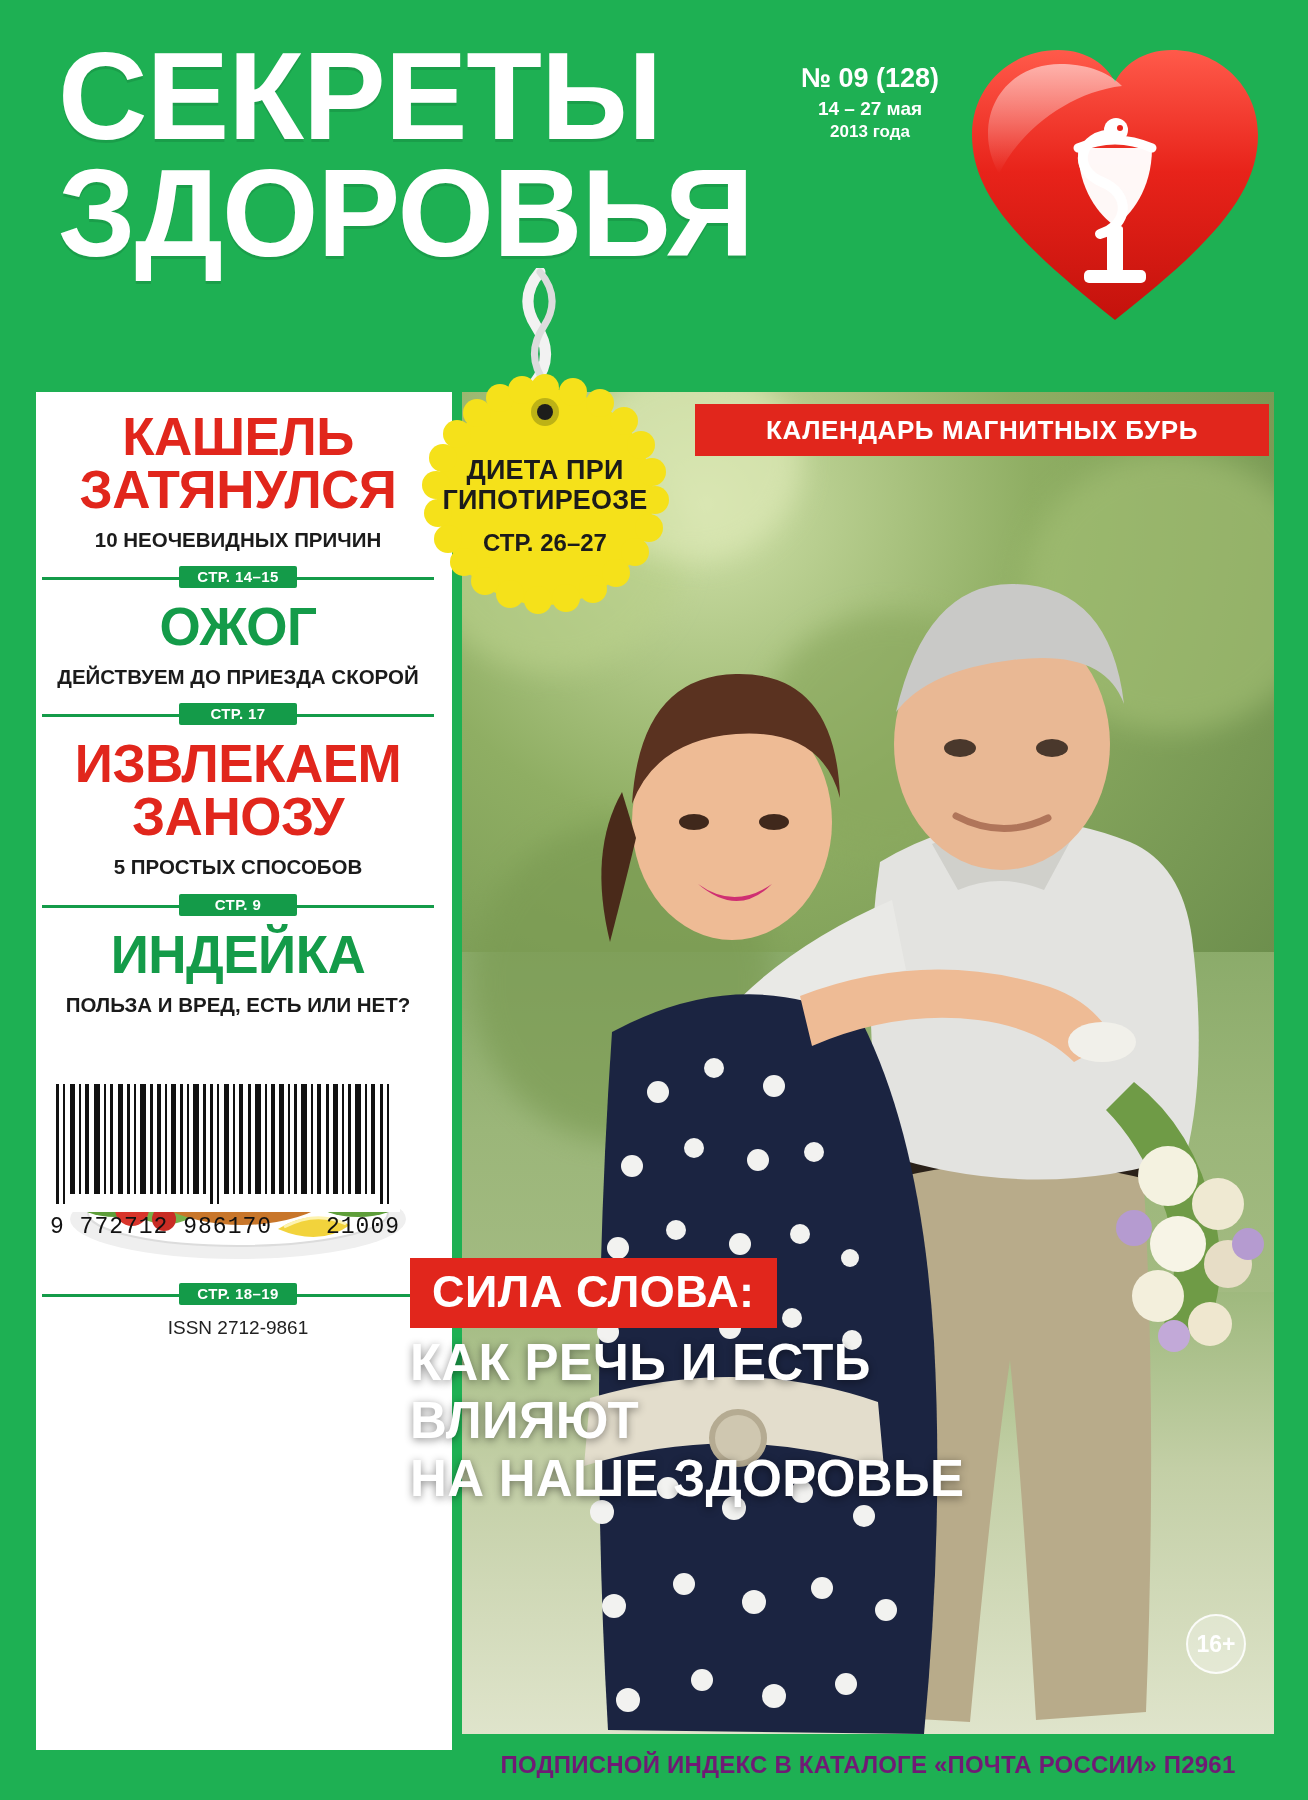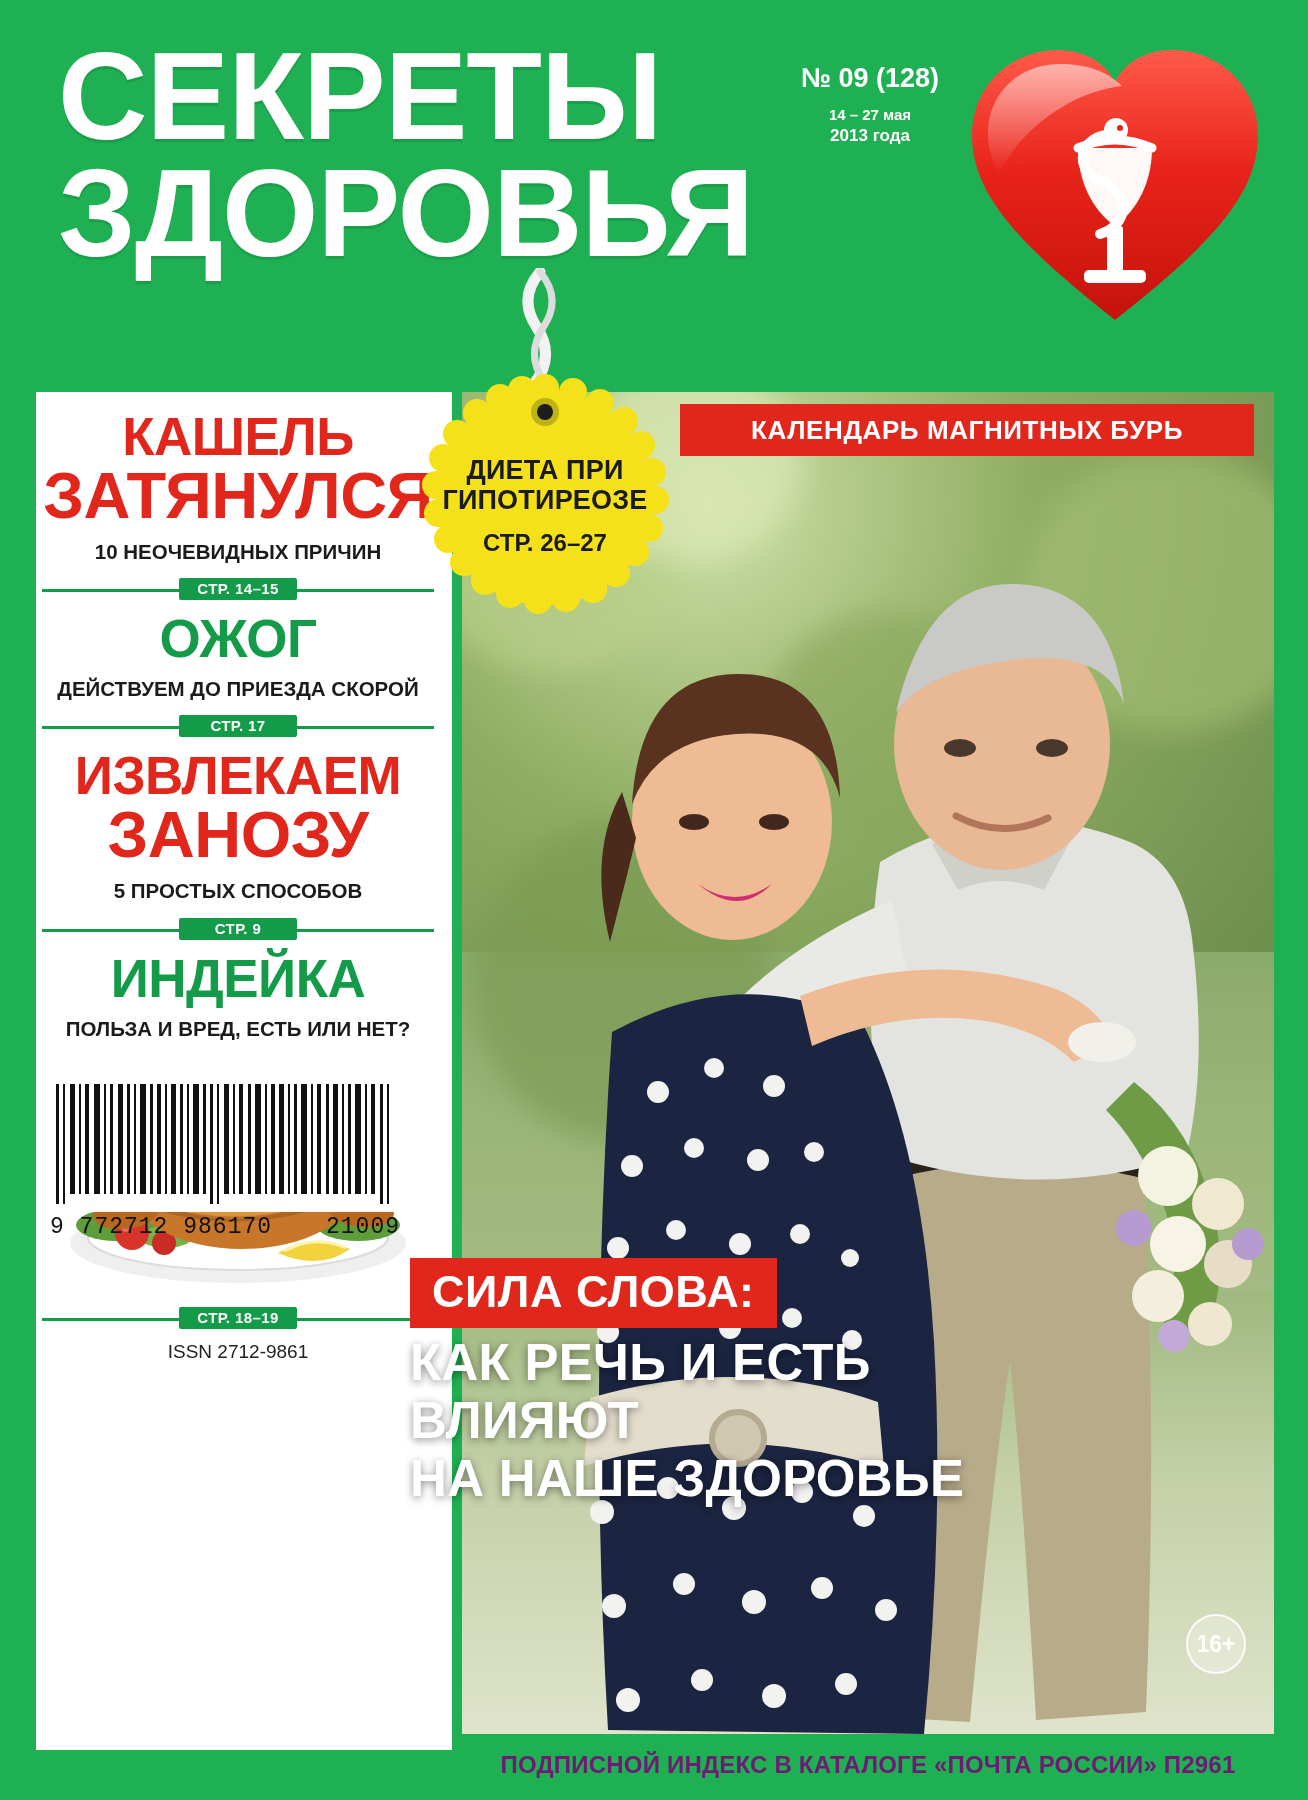--- a/index.html
+++ b/index.html
@@ -33,42 +33,42 @@
     letter-spacing:-1px;
     text-shadow:0 3px 0 rgba(0,0,0,0.10);
     white-space:nowrap;
   }
   .mag-title .line2{display:block;}
   .issue-block{
     position:absolute;left:790px;top:62px;
     width:160px;text-align:center;color:#ffffff;
   }
   .issue-no{font-size:27px;font-weight:bold;line-height:1.25;}
-  .issue-dates{font-size:15px;font-weight:bold;line-height:1.35;margin-top:9px;}
+  .issue-dates{font-size:19px;font-weight:bold;line-height:1.35;margin-top:0;}
   .issue-year{font-size:17px;font-weight:bold;line-height:1.35;}
   
   .heart-logo{
     position:absolute;left:960px;top:30px;width:310px;height:300px;
   }
   
   .left-col{
     position:absolute;left:36px;top:392px;width:416px;height:1358px;
     background:#ffffff;
     box-sizing:border-box;
     padding:14px 16px 0 4px;
   }
   .headline{
     text-align:center;
     font-weight:bold;
     line-height:1.0;
   }
   .hl-red{color:#e1261c;}
   .hl-green{color:#149b49;}
   .hl-big{font-size:53px;letter-spacing:-0.5px;}
-  .hl-big2{font-size:65px;letter-spacing:-0.5px;}
+  .hl-big2{font-size:53px;letter-spacing:-0.5px;}
   .sub{
     text-align:center;
     color:#1b1b1b;
     font-weight:bold;
     font-size:20.5px;
     line-height:1.18;
     margin-top:12px;
   }
   .page-rule{
     position:relative;
@@ -107,21 +107,21 @@
     font-family:"Liberation Mono", monospace;
     font-size:23px;color:#111;letter-spacing:1px;margin-top:2px;
   }
   
   .photo{
     position:absolute;left:462px;top:392px;width:812px;height:1342px;
     overflow:hidden;
     background:linear-gradient(180deg,#8fae63 0%,#7ba05b 28%,#9bb679 55%,#b9c79a 100%);
   }
   .banner-storms{
-    position:absolute;left:680px;top:404px;width:574px;height:52px;
+    position:absolute;left:695px;top:404px;width:574px;height:52px;
     background:#e1261c;color:#fff;
     font-size:26px;font-weight:bold;letter-spacing:0.6px;
     display:flex;align-items:center;justify-content:center;
     text-align:center;
     z-index:6;
   }
   
   .sticker{
     position:absolute;left:420px;top:372px;width:250px;height:250px;z-index:7;
   }

